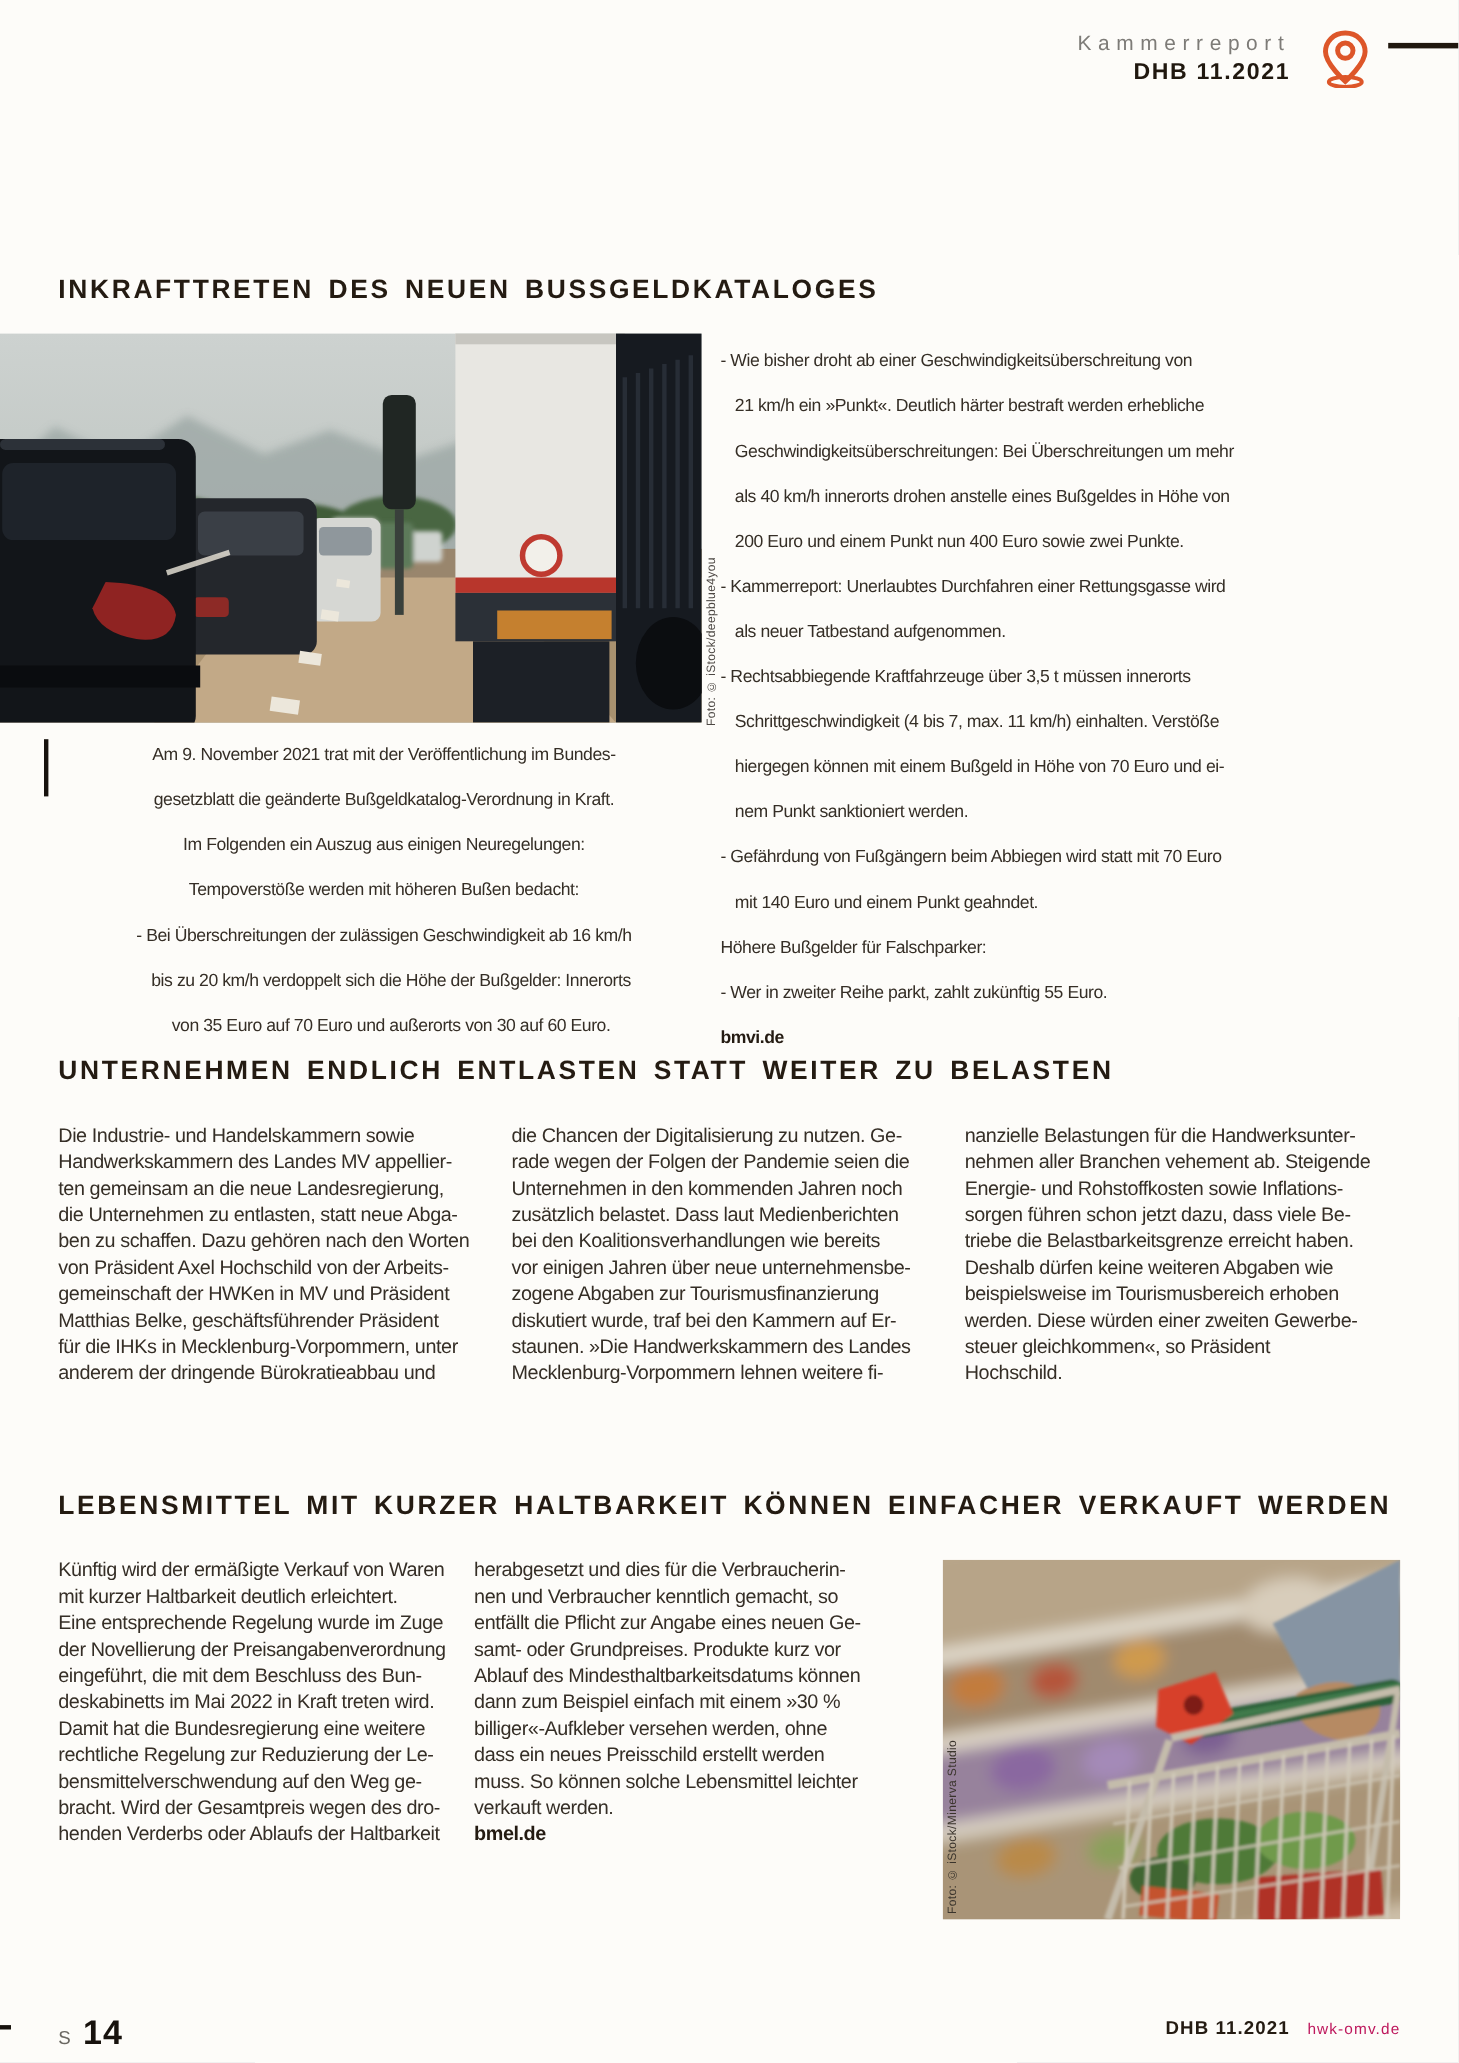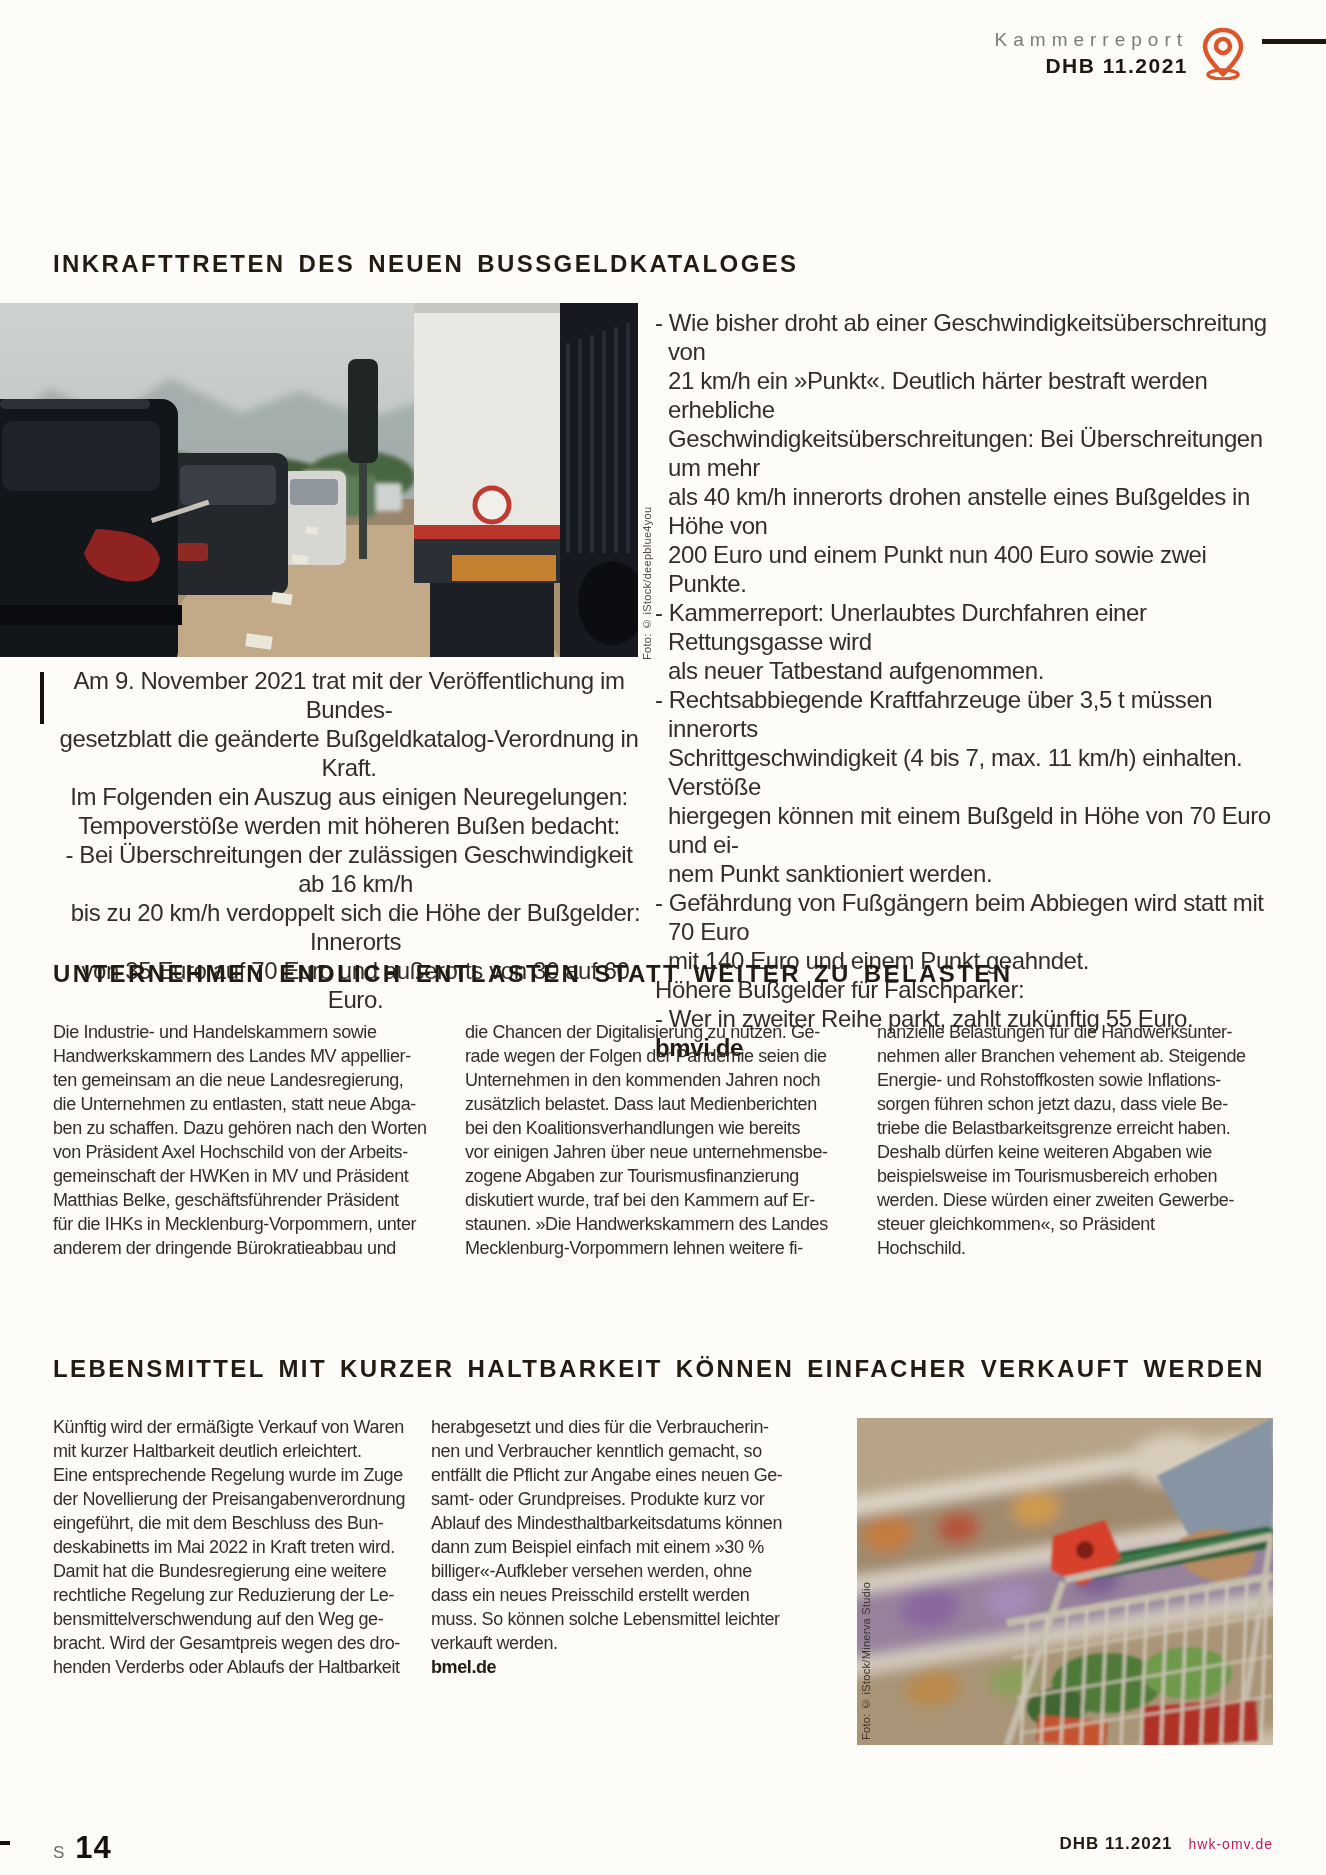--- a/index.html
+++ b/index.html
@@ -2,33 +2,33 @@
 <html lang="de"><head>
 <meta charset="utf-8">
 <style>
   html,body{margin:0;padding:0;background:#e8e8e8;}
   .page{
     position:relative;width:1326px;height:1875px;margin:0 auto;
     background:#fdfcf9;overflow:hidden;
     font-family:"Liberation Sans",sans-serif;color:#2e2820;
   }
   
-  .header{position:absolute;top:26px;right:78px;display:flex;align-items:center;gap:10px;margin-left:32px;}
+  .header{position:absolute;top:26px;right:78px;display:flex;align-items:center;gap:25px;margin-left:32px;}
   .header-text{text-align:right;}
   .brand{font-size:19px;letter-spacing:6px;color:#7d7b77;white-space:nowrap;}
   .issue{font-size:21px;font-weight:bold;letter-spacing:1.5px;color:#20180f;margin-top:3px;white-space:nowrap;}
   .pin{width:50px;height:54px;}
   .topline{position:absolute;top:39px;right:0;width:64px;height:5px;background:#20180f;}
   
   .headline{
     position:absolute;left:53px;font-size:24px;font-weight:bold;
     letter-spacing:2.4px;word-spacing:4px;color:#241b12;white-space:nowrap;
   }
   
-  .copy{white-space:pre-line;font-size:24px;line-height:29px;letter-spacing:-0.4px;color:#352e26;}
+  .copy{white-space:pre-line;font-size:16px;line-height:41px;letter-spacing:-0.4px;color:#352e26;}
   .copy-sm{white-space:pre-line;font-size:18px;line-height:24px;letter-spacing:-0.4px;color:#352e26;}
   .bullet{padding-left:13px;text-indent:-13px;}
   .source{font-weight:bold;color:#241b12;}
   .leadbar{position:absolute;left:40px;top:672px;width:4px;height:52px;background:#17120d;}
   
   .figure{position:absolute;overflow:hidden;}
   .figure svg{display:block;width:100%;height:100%;}
   .credit{
     position:absolute;font-size:11px;letter-spacing:0.3px;color:#4c4743;
     writing-mode:vertical-rl;transform:rotate(180deg);

